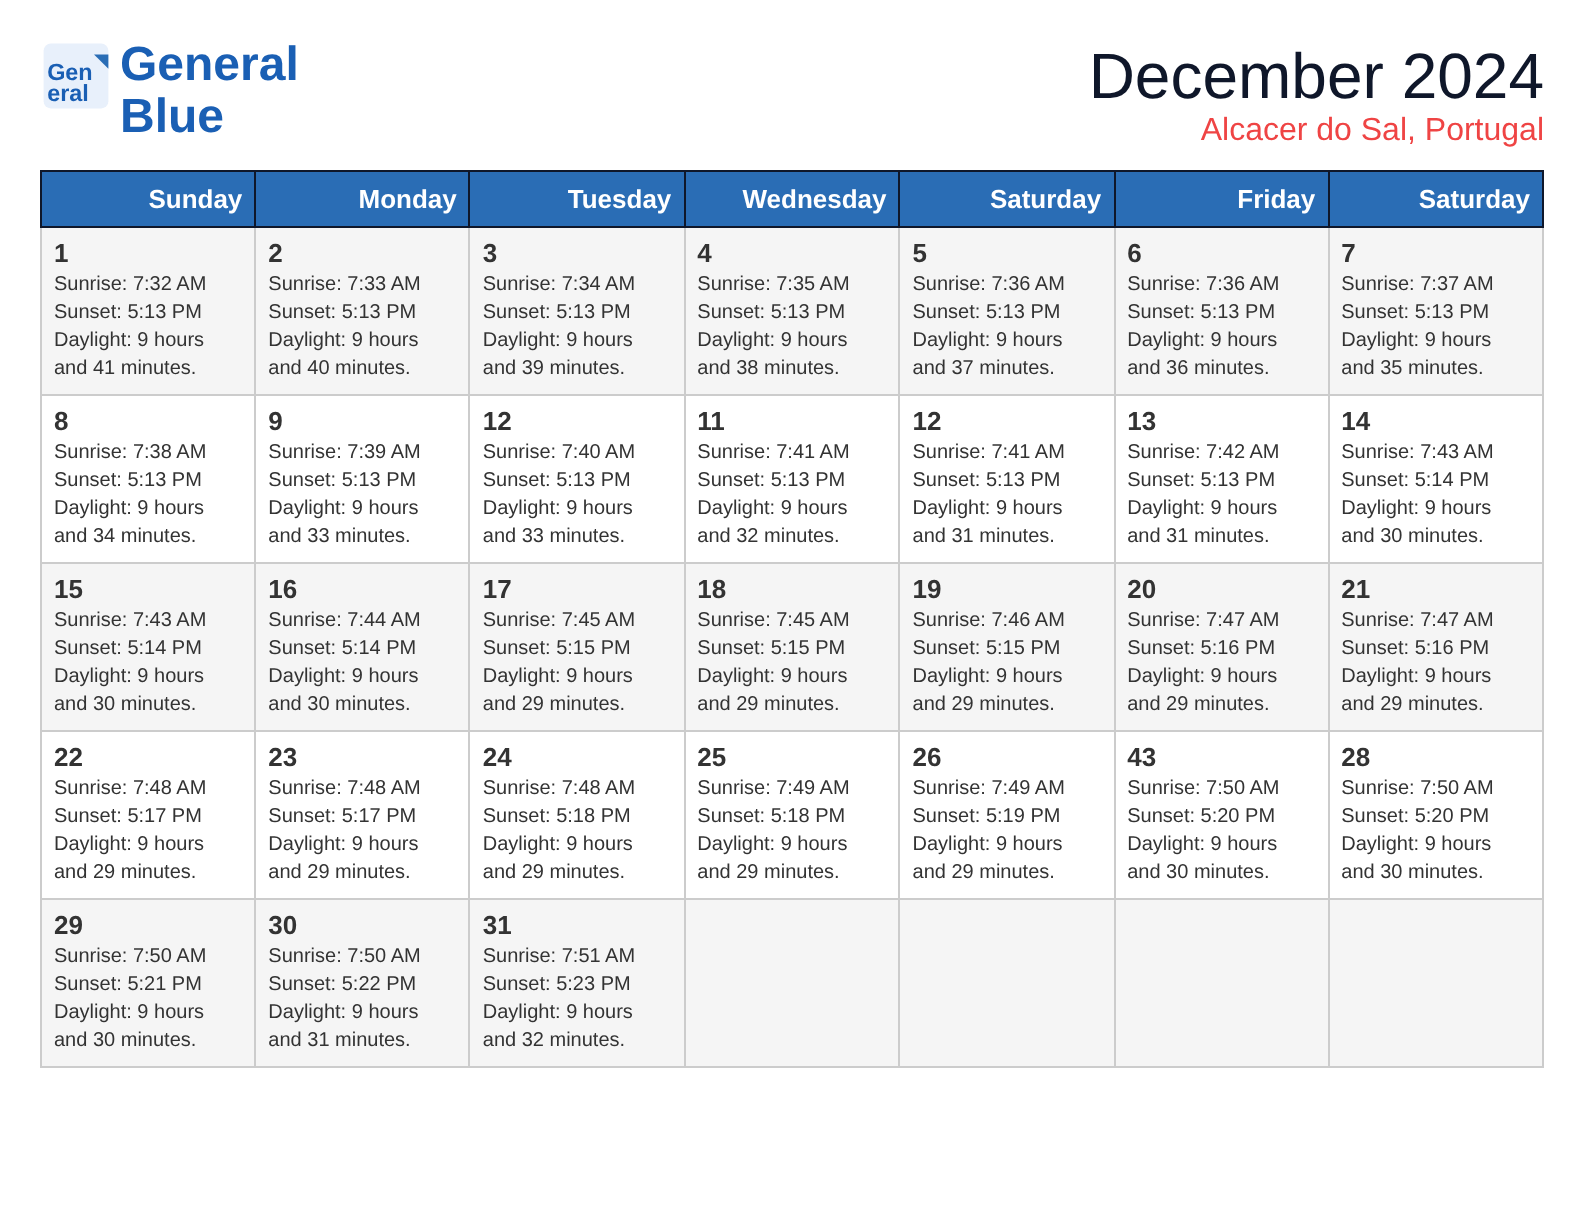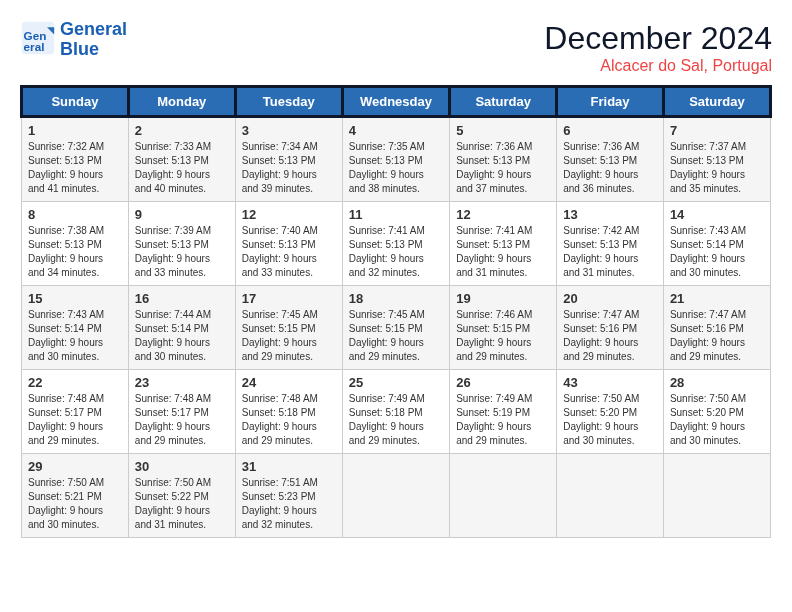--- a/index.html
+++ b/index.html
@@ -15,21 +15,21 @@
       justify-content: space-between;
       align-items: flex-start;
       margin-bottom: 10px;
     }
     .logo {
       display: flex;
       align-items: flex-start;
       gap: 4px;
     }
     .logo-text {
-      font-size: 18px;
+      font-size: 24px;
       font-weight: bold;
       color: #333;
       line-height: 1.1;
     }
     .logo-text span {
       color: #1a5fb4;
     }
     .logo-icon {
       width: 36px;
       height: 36px;
@@ -47,25 +47,25 @@
       color: #ef4444;
     }
     table {
       width: 100%;
       border-collapse: collapse;
       font-size: 11px;
     }
     thead tr th {
       background-color: #2a6db5;
       color: #fff;
-      text-align: center;
+      text-align: right;
       padding: 6px 6px;
       font-size: 13px;
       font-weight: bold;
-      border: 3px solid #0f172a;
+      border: 1px solid #0f172a;
     }
     tbody tr td {
       vertical-align: top;
       padding: 5px 6px;
       border: 1px solid #ccc;
       min-height: 80px;
       color: #333;
       width: 108px;
     }
     tbody tr:nth-child(odd) td {

